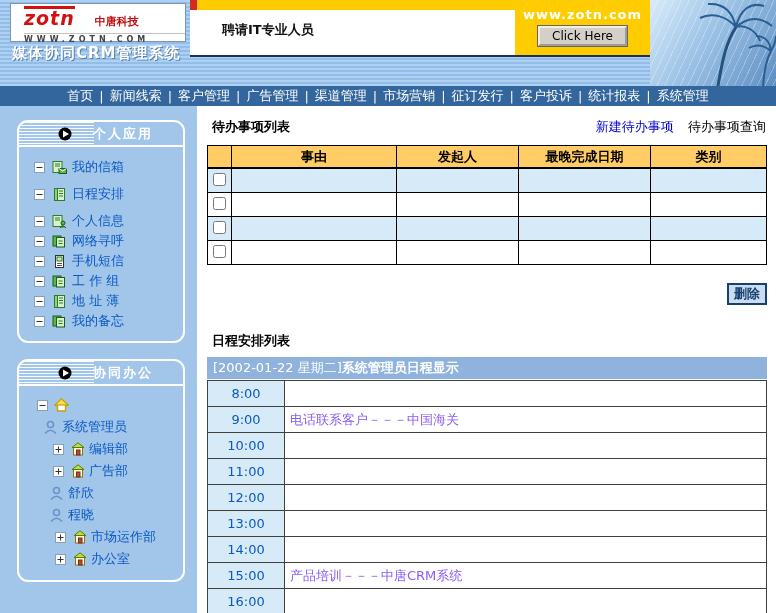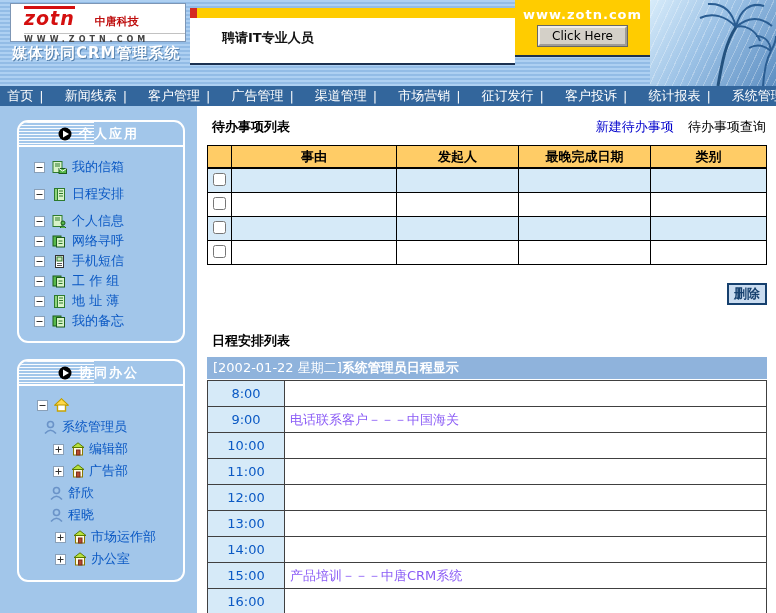--- a/index.html
+++ b/index.html
@@ -12,47 +12,47 @@
   .logo-box{position:absolute;left:10px;top:3px;width:176px;height:39px;background:#fff;
             border:1px solid #7d96b5;box-sizing:border-box;padding:2px 0 0 13px;}
   .logo-line1{display:flex;align-items:baseline;gap:20px;line-height:18px;}
   .brand{color:#d40f0f;font-weight:bold;font-style:italic;font-size:19px;letter-spacing:1px;
          border-top:3px solid #d40f0f;}
   .company{color:#bf0f0f;font-weight:bold;font-size:11px;text-align:center;}
   .website{font-size:8px;letter-spacing:4px;color:#444;border-top:1px solid #c2c2c2;
            margin-top:2px;padding-top:1px;font-weight:bold;}
   .tagline{position:absolute;left:12px;top:44px;color:#fff;font-weight:bold;font-size:15px;
            letter-spacing:1px;text-shadow:1px 1px 0 #5580ac;}
-  .ad-box{position:absolute;left:190px;top:8px;width:325px;height:57px;background:#fff;
+  .ad-box{position:absolute;left:190px;top:0;width:325px;height:57px;background:#fff;
           border-bottom:2px solid #1a3050;box-sizing:border-box;}
   .ad-topstrip{height:10px;background:#ffcc00;border-left:7px solid #d42a22;}
   .ad-text{margin:11px 0 0 32px;font-weight:bold;font-size:13px;color:#111;}
   .ad-yellow{position:absolute;left:515px;top:0;width:135px;height:57px;background:#ffcc00;
              border-bottom:2px solid #1a3050;box-sizing:border-box;text-align:center;}
   .ad-url{color:#fff;font-weight:bold;font-size:13px;margin-top:7px;letter-spacing:1px;}
   .click-btn{margin-top:4px;background:#d4d0c8;border:2px outset #f2efe9;box-shadow:0 0 0 1px #666;
              font-size:12px;padding:1px 12px;font-family:inherit;cursor:pointer;}
   .palm{position:absolute;left:650px;top:0;width:126px;height:86px;
         background:linear-gradient(125deg,#d8ecfa 0%,#9cc2e6 45%,#5e8fc2 100%);}
   .palm .lines{position:absolute;inset:0;
         background:repeating-linear-gradient(115deg,rgba(255,255,255,.28) 0 1px,transparent 1px 7px);}
   .palm svg{position:absolute;inset:0;}
 
   
   .navbar{position:absolute;top:86px;left:0;width:776px;height:20px;background:#33669c;color:#fff;
           display:flex;align-items:center;justify-content:center;font-size:13px;white-space:nowrap;}
-  .nav-item{padding:0 4px;cursor:pointer;margin-left:15px;}
+  .nav-item{padding:0 4px;cursor:pointer;}
   .nav-sep{padding:0 2px;opacity:.95;}
 
   
   .body{position:absolute;top:106px;left:0;width:776px;height:507px;display:flex;}
   .sidebar{width:197px;flex:none;background:#a2c6ea;box-sizing:border-box;padding-top:8px;}
   .panel{margin:6px 12px 16px 17px;border:2px solid #fff;border-radius:11px;overflow:hidden;
          padding-bottom:8px;}
-  .panel-header{height:25px;display:flex;align-items:center;gap:7px;padding-left:38px;
+  .panel-header{height:25px;display:flex;align-items:center;gap:21px;padding-left:38px;
         border-bottom:2px solid #fff;box-sizing:border-box;
         background-image:repeating-linear-gradient(to bottom,rgba(255,255,255,.95) 0 1px,rgba(255,255,255,0) 1px 3px);
         background-size:46% 100%;background-repeat:no-repeat;}
   .panel-title{color:#fff;font-weight:bold;font-size:13px;letter-spacing:2px;}
   .icon{display:inline-flex;width:15px;justify-content:center;flex:none;}
   .personal-list{padding:10px 0 2px 13px;}
   .p-item{display:flex;align-items:center;gap:5px;height:20px;color:#0b59c4;cursor:pointer;font-size:13px;}
   .p-item.gap{margin-bottom:7px;}
   .office-tree{padding:8px 0 2px 8px;}
   .t-item{display:flex;align-items:center;gap:4px;height:22px;color:#0b59c4;cursor:pointer;font-size:13px;}

